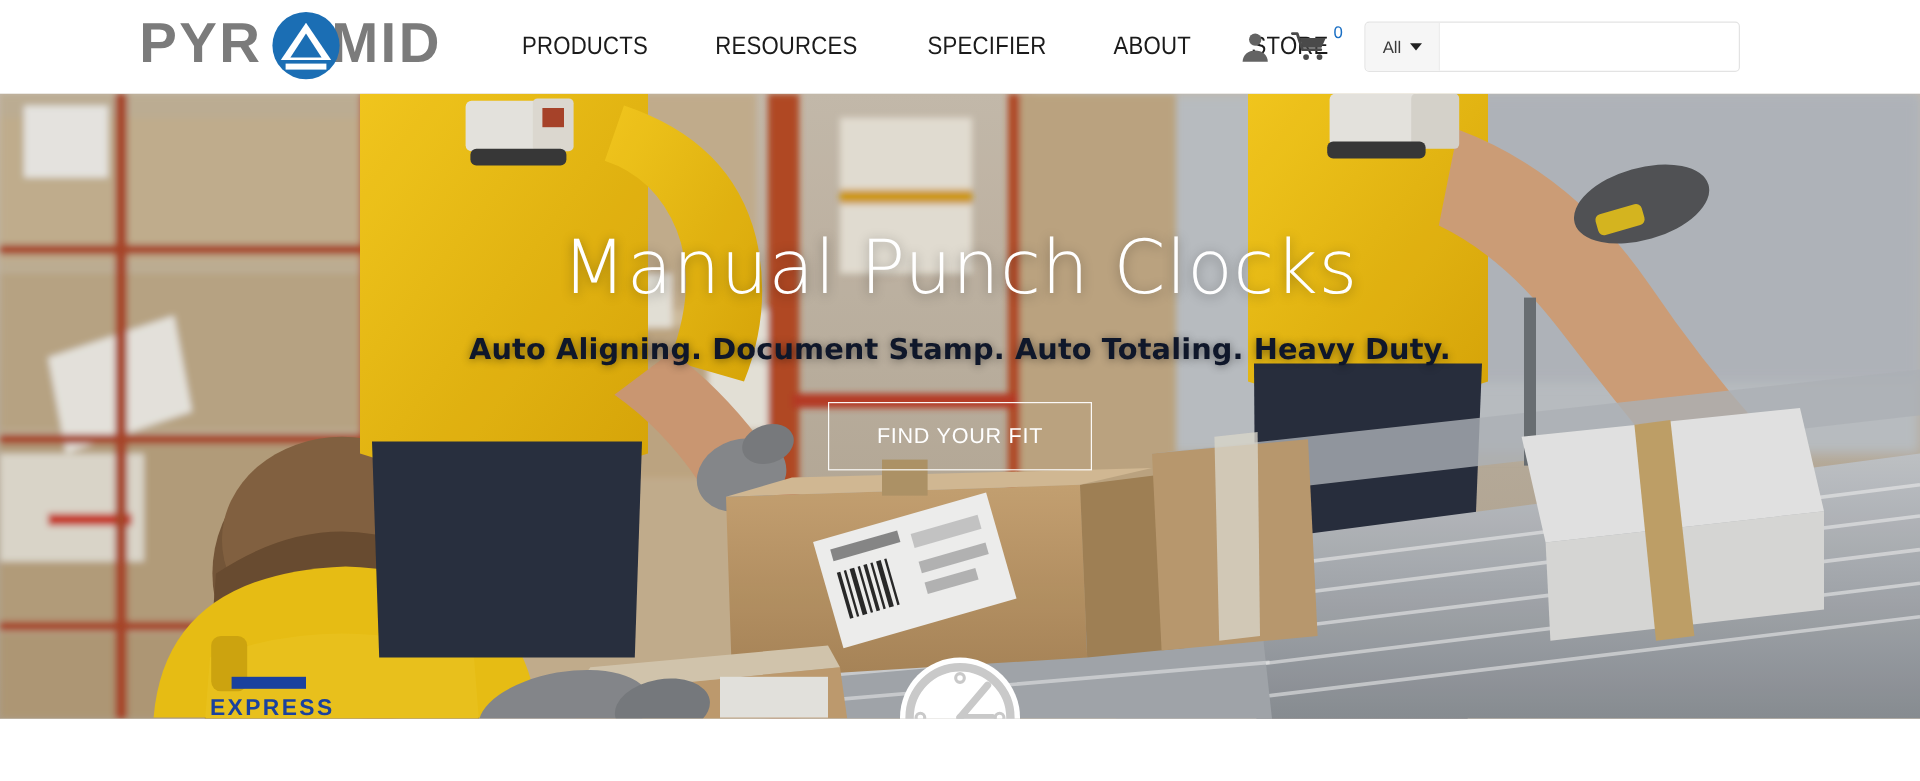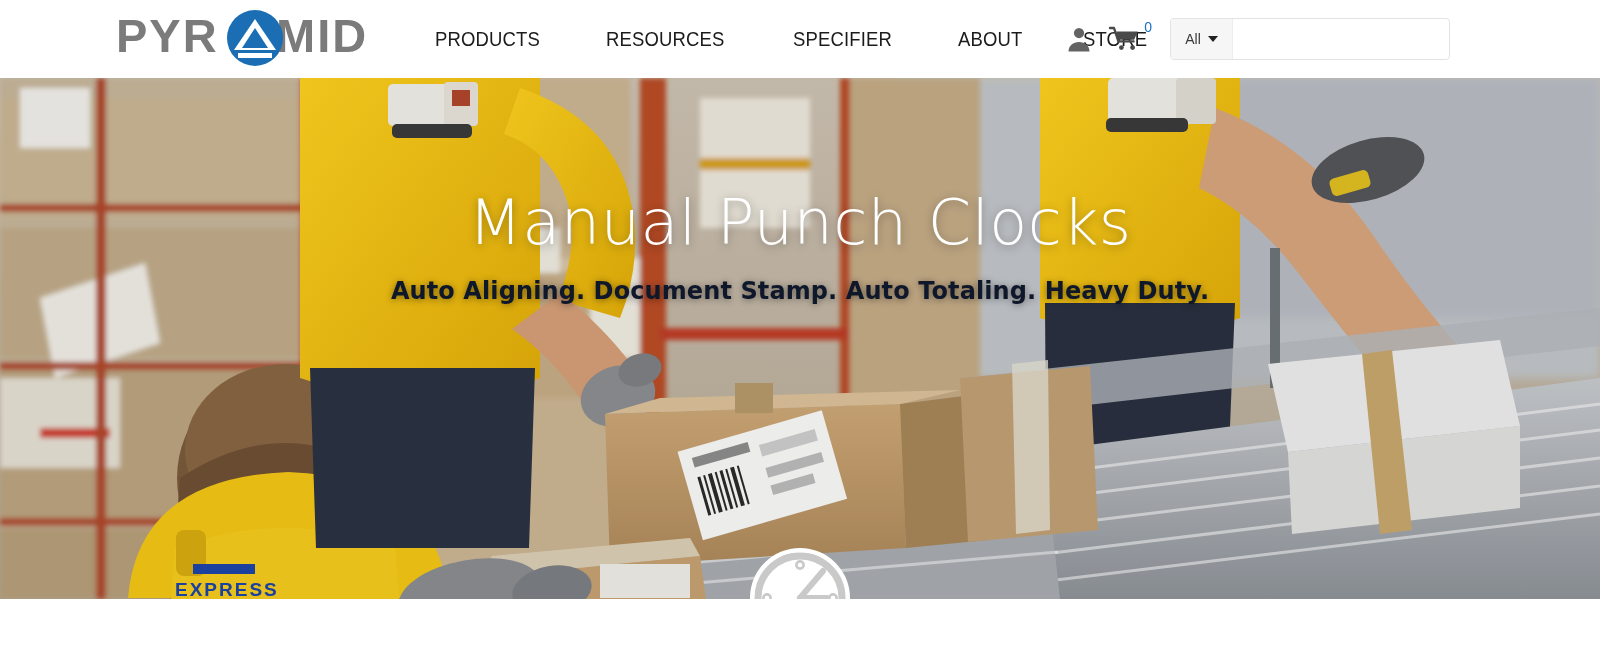--- a/index.html
+++ b/index.html
@@ -7,41 +7,41 @@
   body { font-family:"Liberation Sans", sans-serif; }
 
   
   .header{
     position:absolute; left:0; top:0; width:1600px; height:78px;
     background:#ffffff; display:flex; align-items:center; z-index:20;
   }
   .logo-wrap{ display:flex; align-items:center; margin-left:116px; }
   .logo-svg{ display:block; }
 
-  .mainnav{ display:flex; align-items:flex-end; margin-left:32px; gap:18px; }
+  .mainnav{ display:flex; align-items:flex-end; margin-left:32px; gap:8px; }
   .navitem{
     font-family:"Liberation Sans Narrow","Liberation Sans", sans-serif;
     font-size:21px; letter-spacing:0.2px; color:#1b1b1b;
     padding:0 17px; text-transform:uppercase; cursor:pointer;
     white-space:nowrap; transform:scaleX(0.88); transform-origin:left center;
   }
 
   .header-right{
     position:absolute; right:150px; top:0; height:78px;
     display:flex; align-items:center; gap:0;
   }
   .acct-icon{ width:30px; height:30px; margin-right:14px; cursor:pointer; }
   .cart-wrap{ position:relative; width:40px; height:32px; cursor:pointer; margin-right:22px; }
   .cart-badge{
     position:absolute; right:-4px; top:-4px; font-size:14px;
     color:#1a6fc4; font-family:"Liberation Sans", sans-serif;
   }
 
   .searchbar{
-    display:flex; align-items:stretch; height:42px; width:280px;
+    display:flex; align-items:stretch; height:42px; width:313px;
     border:1px solid #e3e3e3; border-radius:4px; overflow:hidden;
     background:#ffffff;
   }
   .search-scope{
     display:flex; align-items:center; justify-content:center; gap:7px;
     background:#f6f6f6; padding:0 13px; min-width:62px;
     border-right:1px solid #ededed; cursor:pointer;
   }
   .search-scope-label{ font-size:14px; color:#3a3a3a; }
   .caret{ width:0;height:0;border-left:5px solid transparent;border-right:5px solid transparent;border-top:6px solid #222; }
@@ -314,20 +314,21 @@
       <ellipse cx="470" cy="516" rx="72" ry="34" fill="#8c8e92" transform="rotate(-10 470 516)"></ellipse>
       <ellipse cx="552" cy="512" rx="40" ry="24" fill="#7d8084" transform="rotate(-10 552 512)"></ellipse>
     </g>
 
     <rect x="0" y="0" width="1600" height="521" fill="#000000" opacity="0.06"></rect>
   </svg>
 
   <div class="hero-content">
     <div class="hero-title">Manual Punch Clocks</div>
     <div class="hero-sub">Auto Aligning. Document Stamp. Auto Totaling. Heavy Duty.</div>
+    <button class="hero-cta">FIND YOUR FIT</button>
   </div>
 
   <svg class="clock-badge" viewBox="0 0 106 106">
     <circle cx="53" cy="53" r="50" fill="#ffffff"></circle>
     <circle cx="53" cy="53" r="42" fill="none" stroke="#c9c9c9" stroke-width="7"></circle>
     <circle cx="53" cy="20" r="3.6" fill="none" stroke="#c9c9c9" stroke-width="2.6"></circle>
     <circle cx="86" cy="53" r="3.6" fill="none" stroke="#c9c9c9" stroke-width="2.6"></circle>
     <circle cx="53" cy="86" r="3.6" fill="none" stroke="#c9c9c9" stroke-width="2.6"></circle>
     <circle cx="20" cy="53" r="3.6" fill="none" stroke="#c9c9c9" stroke-width="2.6"></circle>
     <line x1="53" y1="53" x2="76" y2="26" stroke="#c9c9c9" stroke-width="6" stroke-linecap="round"></line>

